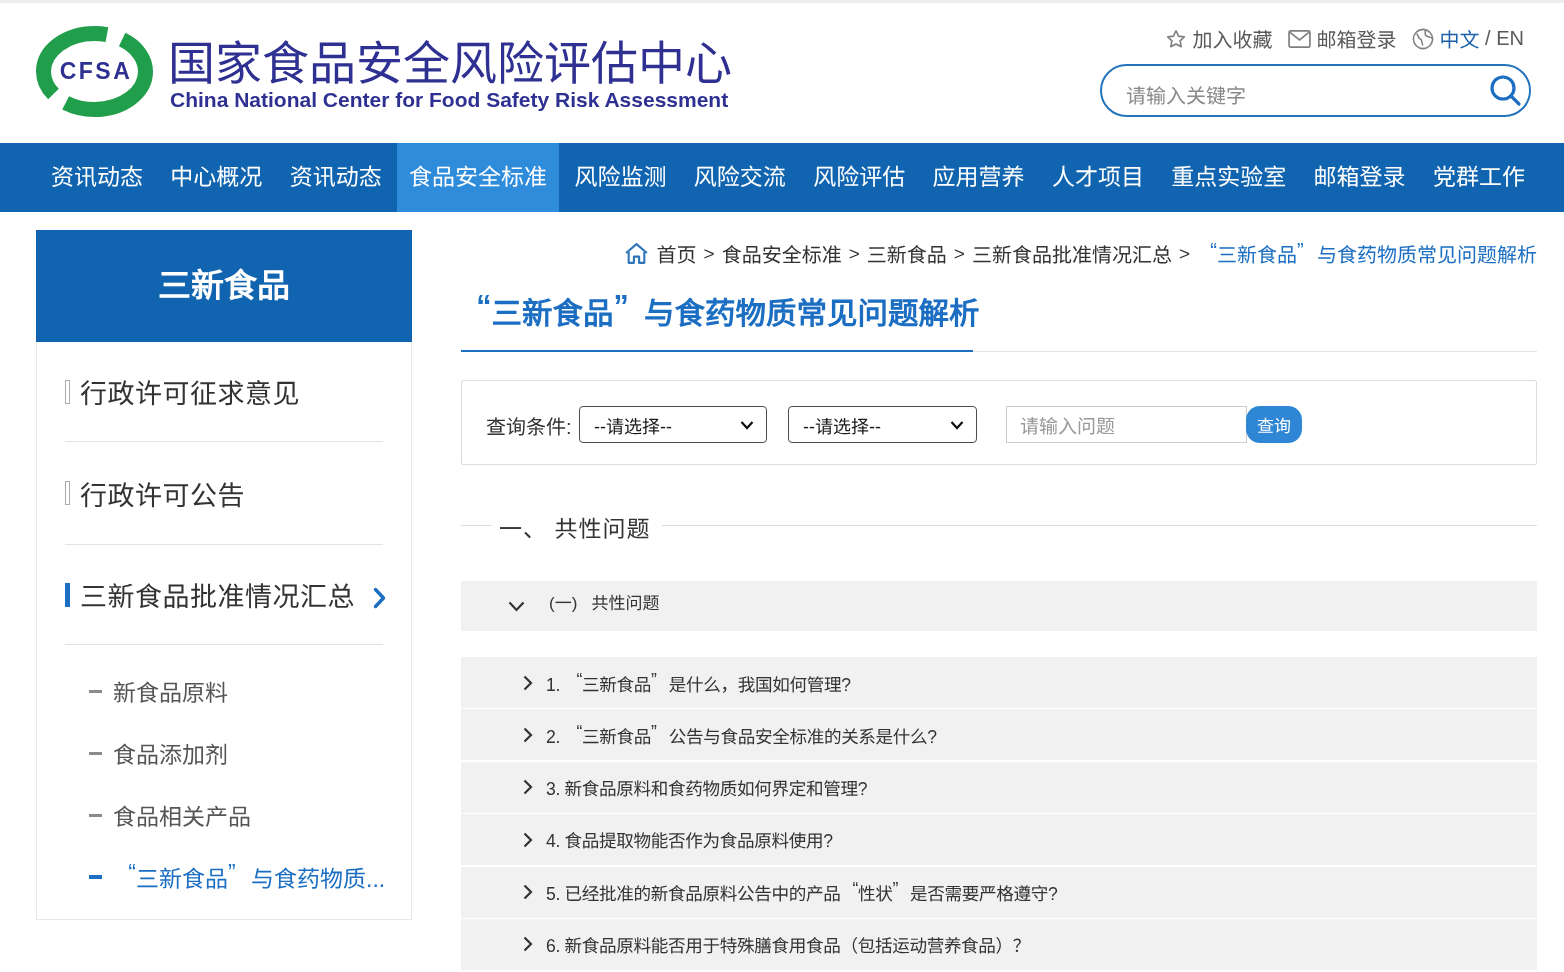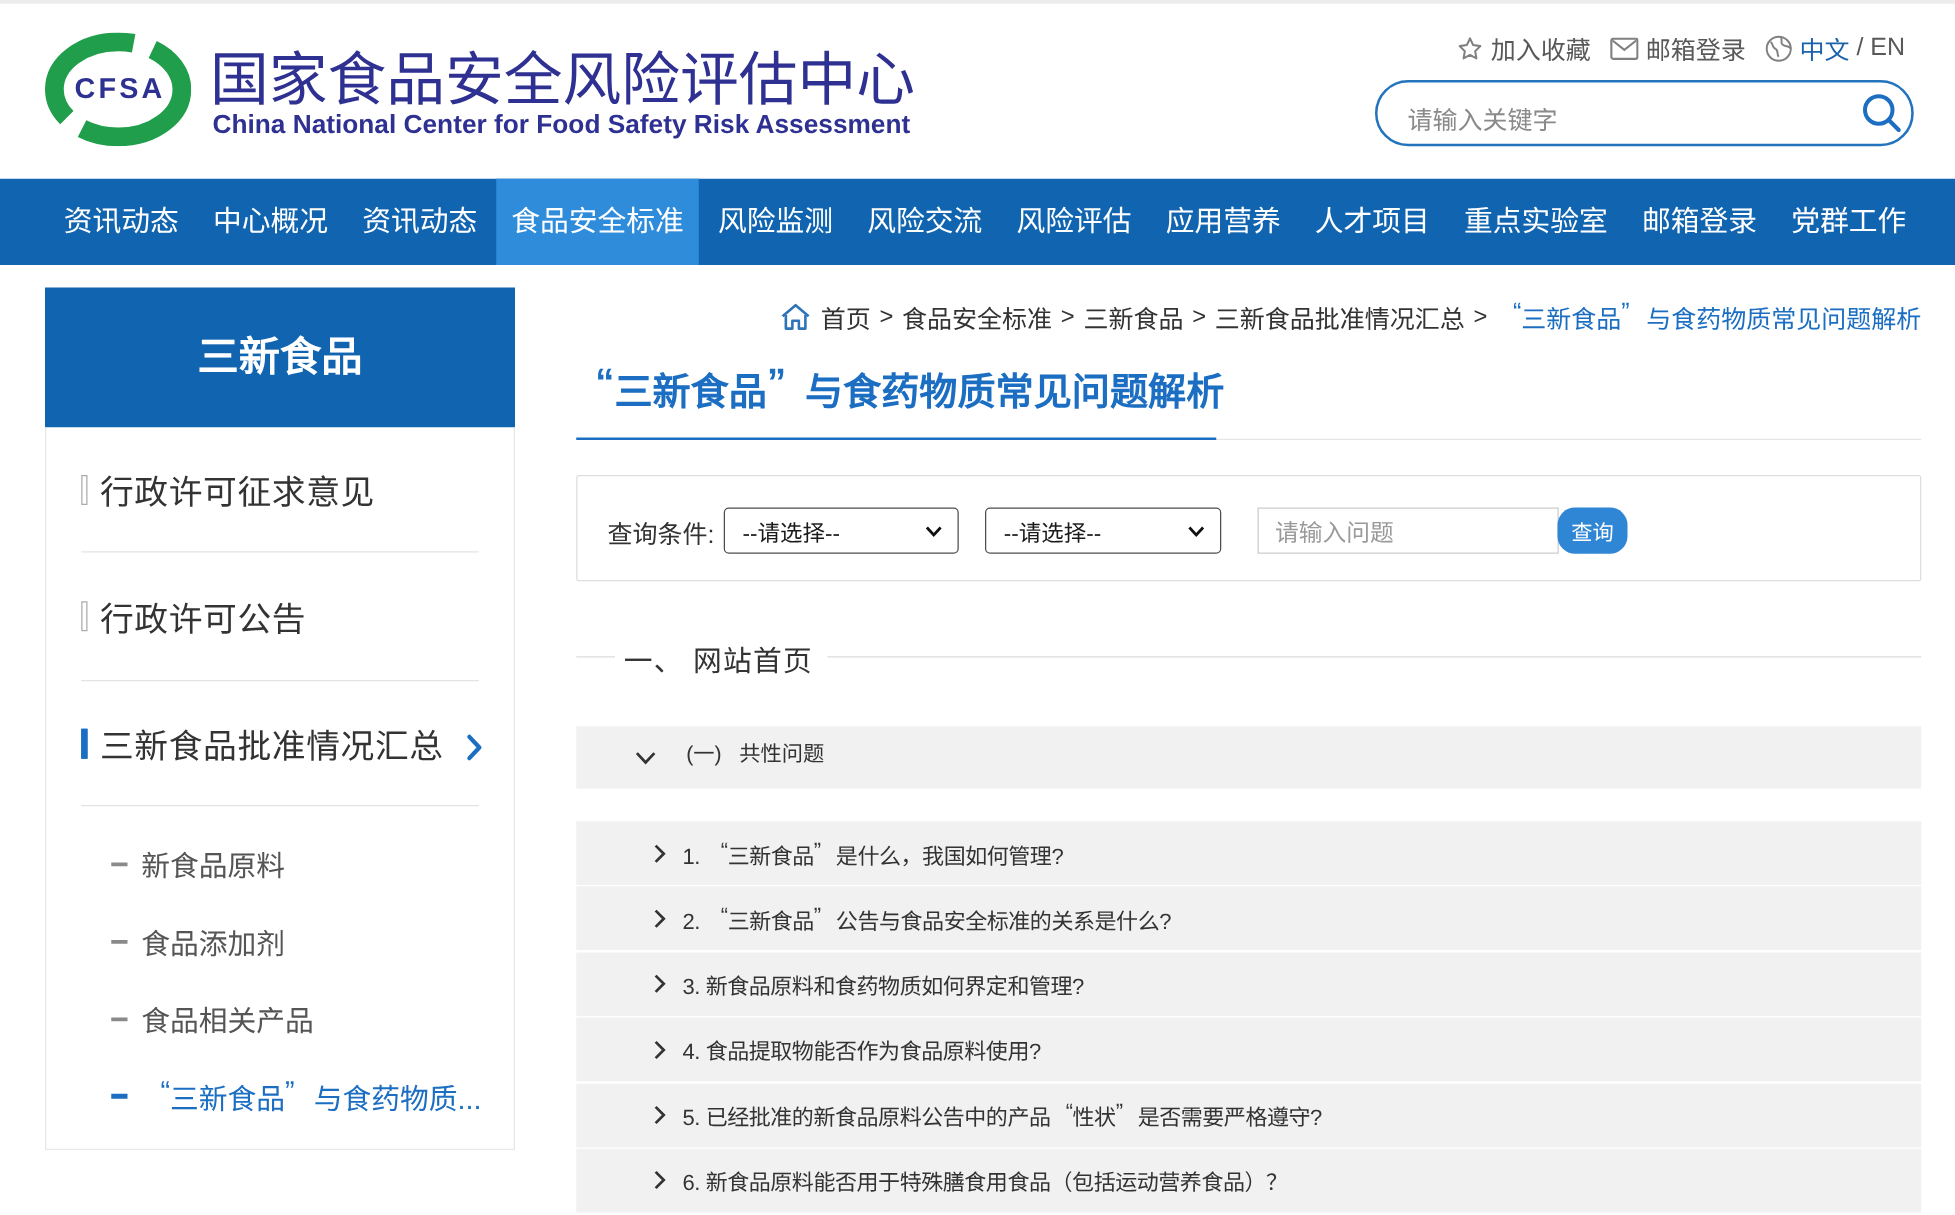--- a/index.html
+++ b/index.html
@@ -227,21 +227,21 @@
         </svg></span>
     <span class="sel sel2">--请选择--<svg width="14" height="10" viewBox="0 0 14 10" fill="none" stroke="#111" stroke-width="2.2">
           <path d="M1.5 2l5.5 6 5.5-6"></path>
         </svg></span>
     <span class="qinput">请输入问题</span>
     <span class="qbtn">查询</span>
   </div>
 
   <div class="sect">
     <span class="l1"></span>
-    <span class="tx">一、 网站首页</span>
+    <span class="tx">一、 共性问题</span>
     <span class="l2"></span>
   </div>
 
   <div class="acc">
     <svg width="17" height="11" viewBox="0 0 17 11" fill="none" stroke="#333" stroke-width="2.2">
         <path d="M1.5 1.5l7 7.5 7-7.5"></path>
       </svg>
     <span class="t">(一)&nbsp;&nbsp; 共性问题</span>
   </div>
 

